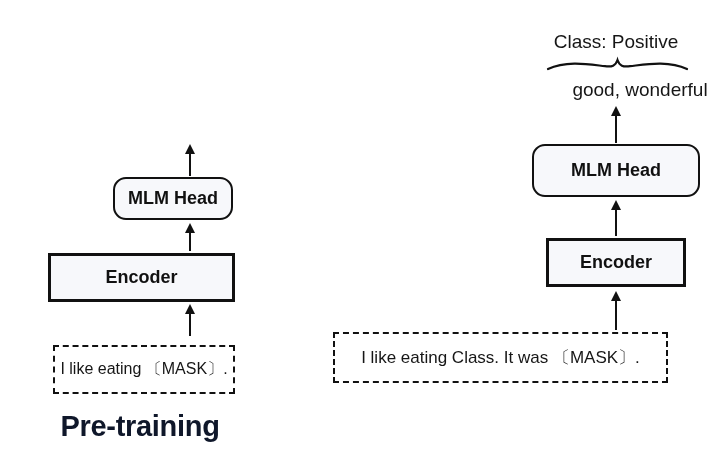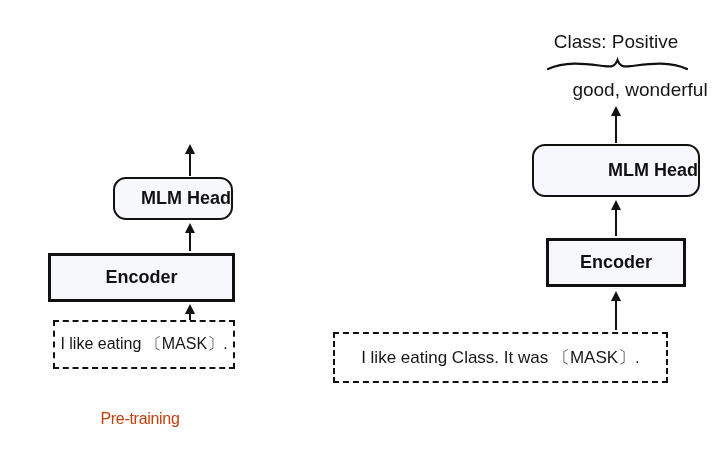--- a/index.html
+++ b/index.html
@@ -8,30 +8,30 @@
     width:716px;height:450px;
     background:#ffffff;
     font-family:"Liberation Sans",sans-serif;
     color:#161616;
     overflow:hidden;
   }
   .group{position:absolute;inset:0;}
   .txt{position:absolute;text-align:center;white-space:nowrap;}
   .label-sm{font-size:17px;font-weight:400;}
   .label-md{font-size:19px;font-weight:400;}
-  .caption{font-size:16px;font-weight:400;letter-spacing:-0.3px;color:#c2410c;z-index:3;}
+  .caption{font-size:29px;font-weight:700;letter-spacing:-0.3px;color:#0f172a;z-index:3;}
   .box{
     position:absolute;
     background:#f7f8fb;
     border:3px solid #111;
     box-sizing:border-box;
     display:flex;align-items:center;justify-content:center;
     font-weight:700;font-size:18px;color:#111;
   }
-  .rounded{border-radius:13px;border-width:2.5px;justify-content:flex-end;}
+  .rounded{border-radius:13px;border-width:2.5px;}
   .dashedbox{
     position:absolute;
     background:#ffffff;
     border:2px dashed #111;
     box-sizing:border-box;
     display:flex;align-items:center;justify-content:center;
     font-size:17px;font-weight:400;color:#161616;
     white-space:nowrap;
   }
   .arrow{position:absolute;width:12px;}
@@ -55,21 +55,21 @@
     z-index:2;white-space:nowrap;letter-spacing:0.5px;
   }
 
   
   .pt-output{left:110px;top:117px;width:160px;}
   .pt-arrow-out{left:184px;top:144px;height:32px;}
   .pt-mlm{left:113px;top:177px;width:120px;height:43px;}
   .pt-arrow-mid{left:184px;top:223px;height:28px;}
   .pt-enc{left:48px;top:253px;width:187px;height:49px;}
   .pt-arrow-in{left:184px;top:304px;height:32px;}
-  .pt-input{left:53px;top:320px;width:182px;height:49px;font-size:16px;}
+  .pt-input{left:53px;top:345px;width:182px;height:49px;font-size:16px;}
   .pt-caption{left:40px;top:410px;width:200px;}
 
   
   .pl-class{left:516px;top:31px;width:200px;}
   .pl-brace{left:545px;top:56px;}
   .pl-verbal{left:540px;top:79px;width:200px;}
   .pl-arrow-out{left:610px;top:106px;height:37px;}
   .pl-mlm{left:532px;top:144px;width:168px;height:53px;}
   .pl-arrow-mid{left:610px;top:200px;height:36px;}
   .pl-enc{left:546px;top:238px;width:140px;height:49px;}

